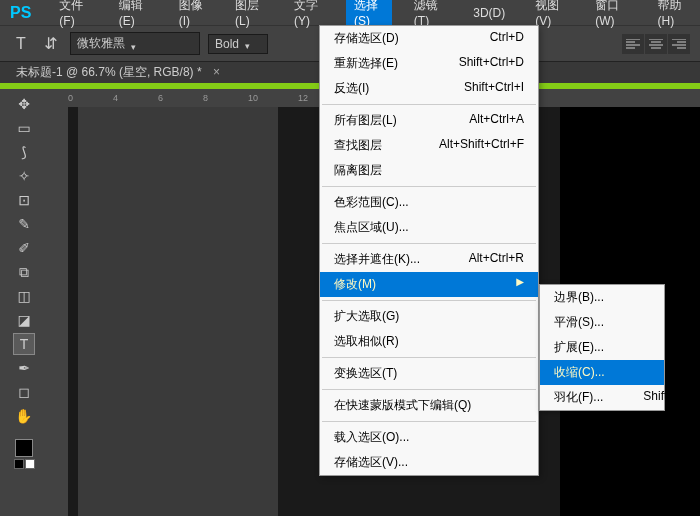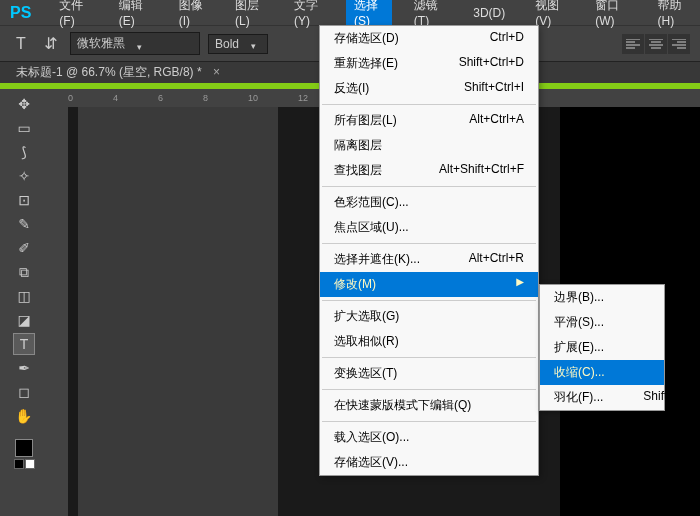--- a/index.html
+++ b/index.html
@@ -3,21 +3,21 @@
 <meta charset="utf-8">
 <style>
 * { box-sizing: border-box; margin: 0; padding: 0; font-family: "Microsoft YaHei", sans-serif; }
 body { background: #2a2a2a; width: 700px; height: 516px; overflow: hidden; position: relative; color: #ccc; font-size: 12px; }
 .menubar { background: #424242; height: 25px; display: flex; align-items: center; padding: 0 4px; }
 .menubar .logo { color: #00c8ff; font-weight: bold; font-size: 16px; padding: 0 6px; }
 .menubar-item { padding: 4px 8px; cursor: default; color: #ddd; margin-left: 14px; }
 .menubar-item.open { background: #0078d7; color: #fff; }
 .toolbar { background: #424242; height: 36px; display: flex; align-items: center; padding: 0 10px; gap: 8px; border-top: 1px solid #333; }
 .tool-icon { width: 22px; height: 22px; display: flex; align-items: center; justify-content: center; color: #ccc; font-size: 16px; }
-.dropdown { background: #333; border: 1px solid #1a1a1a; padding: 2px 6px; color: #ccc; display: flex; align-items: flex-end; gap: 12px; }
+.dropdown { background: #333; border: 1px solid #1a1a1a; padding: 2px 6px; color: #ccc; display: flex; align-items: flex-end; gap: 6px; }
 .dropdown .chev { font-size: 9px; }
 .align-group { display: flex; margin-left: auto; gap: 1px; }
 .align-btn { width: 22px; height: 20px; background: #333; display: flex; align-items: center; justify-content: center; }
 .tabbar { background: #383838; height: 28px; display: flex; align-items: center; padding: 0 10px; border-top: 1px solid #222; border-bottom: 6px solid #84cc16; }
 .tab { padding: 0 6px; color: #ccc; }
 .tab .x { margin-left: 8px; color: #aaa; }
 .workspace { display: flex; height: calc(516px - 25px - 36px - 28px); }
 .sidebar { width: 48px; background: #424242; display: flex; flex-direction: column; gap: 2px; padding: 4px; }
 .sidebar-tool { width: 22px; height: 22px; margin: 0 auto; color: #ccc; display: flex; align-items: center; justify-content: center; font-size: 14px; }
 .sidebar-tool.active { background: #5a5a5a; border: 1px solid #888; }
@@ -153,26 +153,26 @@
     <div class="mi">
       <span>反选(I)</span>
       <span>Shift+Ctrl+I</span>
     </div>
     <div class="sep"></div>
     <div class="mi">
       <span>所有图层(L)</span>
       <span>Alt+Ctrl+A</span>
     </div>
     <div class="mi">
-      <span>隔离图层</span>
-      <span></span>
-    </div>
-    <div class="mi">
       <span>查找图层</span>
       <span>Alt+Shift+Ctrl+F</span>
+    </div>
+    <div class="mi">
+      <span>隔离图层</span>
+      <span></span>
     </div>
     <div class="sep"></div>
     <div class="mi">
       <span>色彩范围(C)...</span>
       <span></span>
     </div>
     <div class="mi">
       <span>焦点区域(U)...</span>
       <span></span>
     </div>

